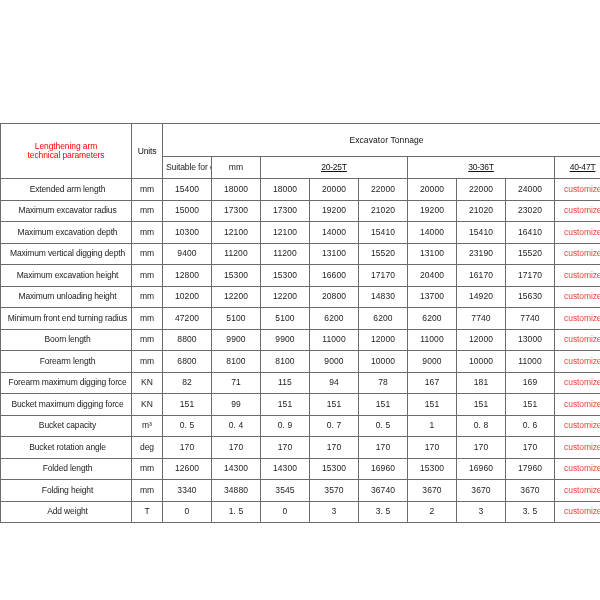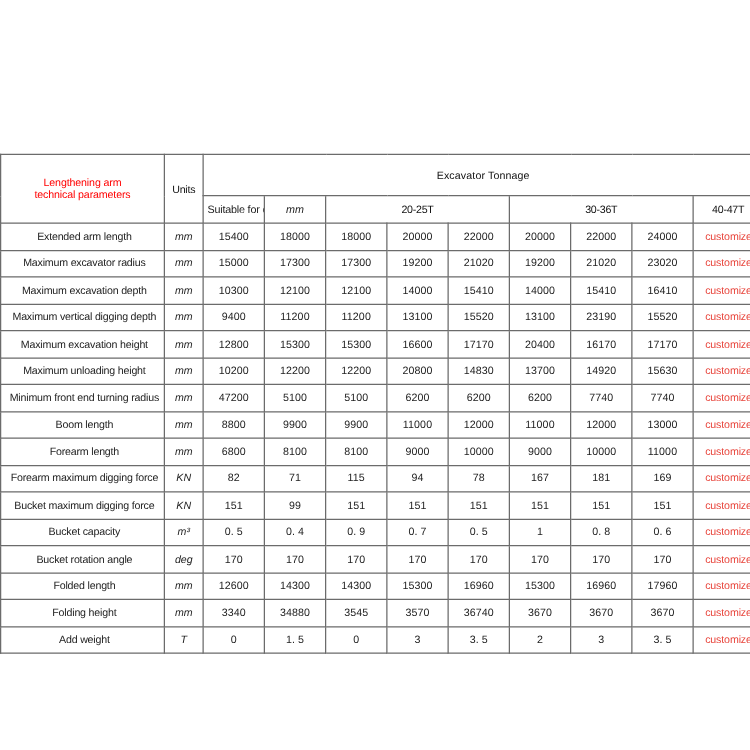--- a/index.html
+++ b/index.html
@@ -74,38 +74,38 @@
     color: #111;
     height: 32px;
     letter-spacing: 0.1px;
   }
 
   .group-cell {
     font-size: 14px;
     text-align: center;
     color: #111;
     letter-spacing: -0.2px;
+    text-decoration: underline;
   }
 
   
   tr.datarow { height: 21.5px; }
   tr.headrow1 { height: 33px; }
   tr.headrow2 { height: 22px; }
 
   td.param {
     text-align: left;
     padding-left: 3px !important;
     font-size: 8.6px;
     letter-spacing: -0.15px;
     color: #222;
   }
   td.units {
     font-size: 8.6px;
     color: #222;
-    font-style: italic;
   }
   td.val {
     font-size: 8.6px;
     color: #222;
     letter-spacing: 0.1px;
   }
   td.customize {
     color: #e8453c;
     font-size: 8.3px;
     border-right: none !important;

